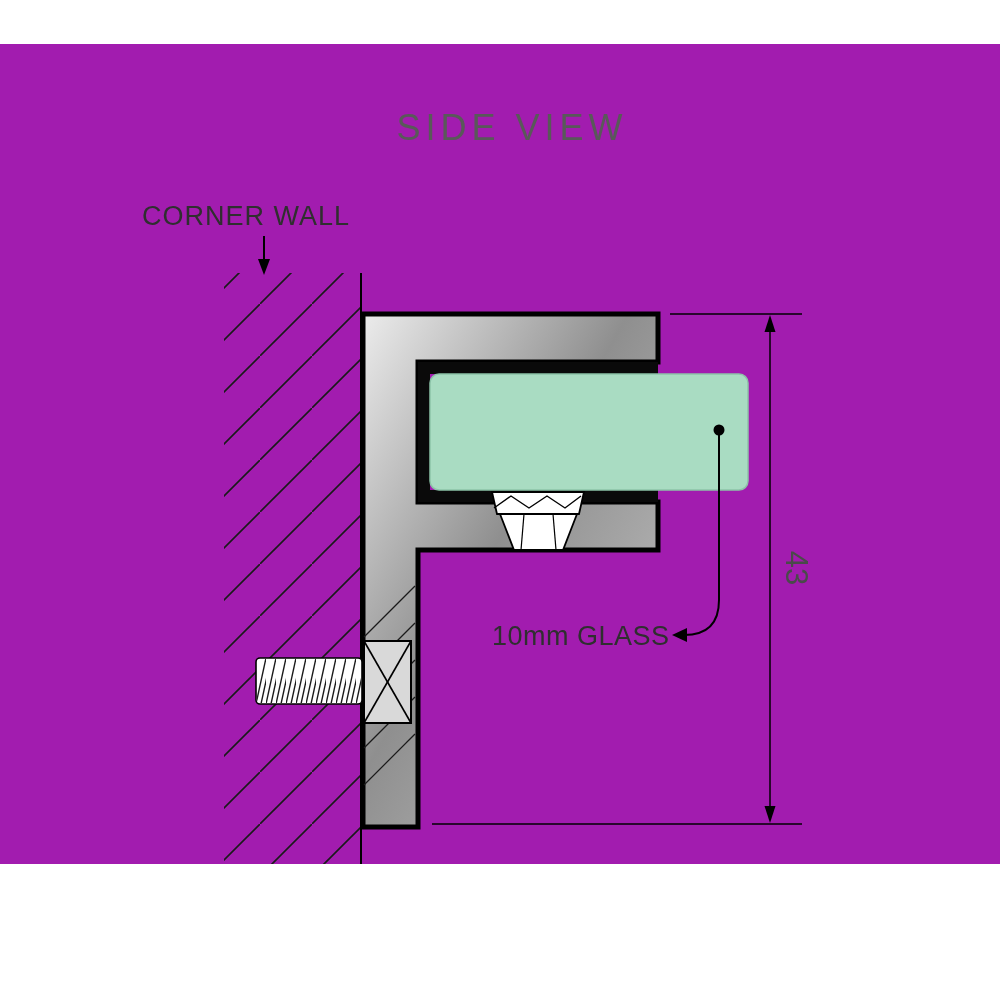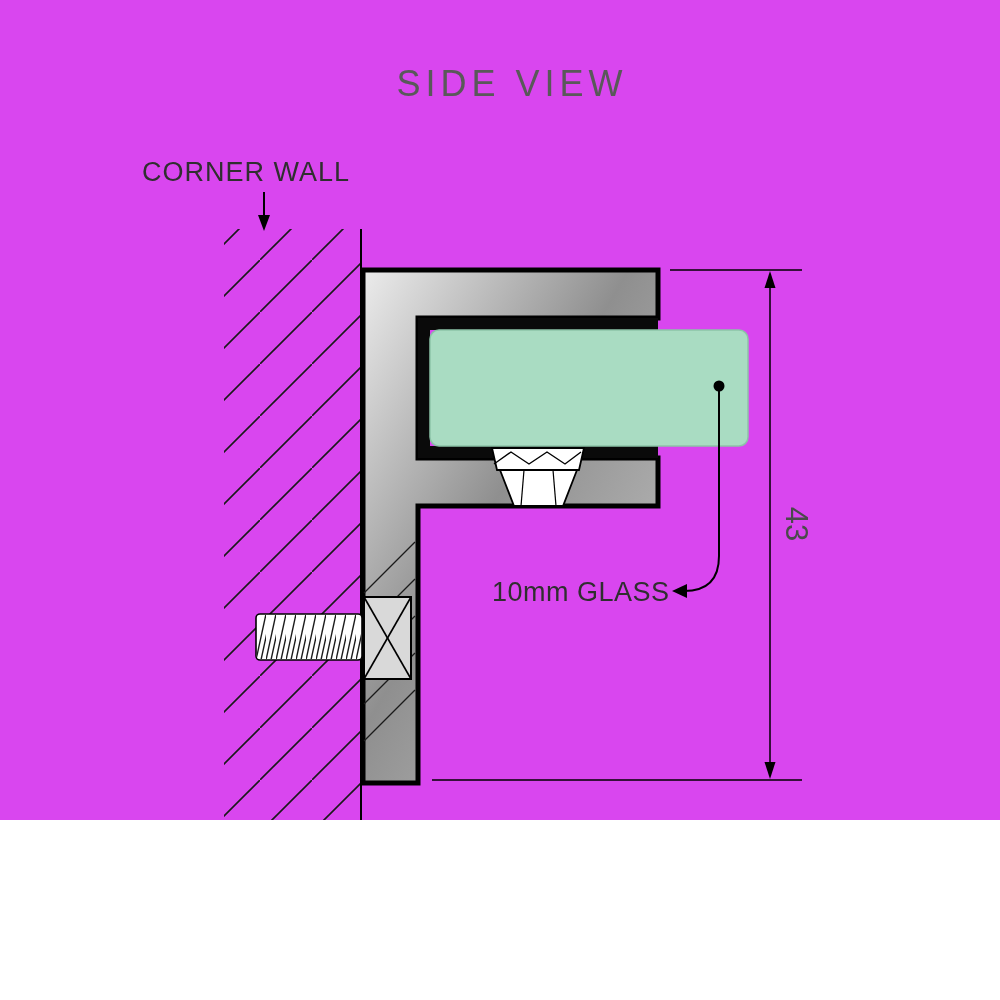--- a/index.html
+++ b/index.html
@@ -1,22 +1,23 @@
 <!DOCTYPE html>
 <html><head>
 <meta charset="utf-8">
 <style>
   html, body { margin: 0; padding: 0; background: #ffffff; }
   .canvas {
     position: relative;
     width: 1000px;
     height: 820px;
-    background: #d946ef;
+    background: #a21caf;
     font-family: "Liberation Sans", sans-serif;
     overflow: hidden;
+    margin-top: 44px;
   }
   svg text {
     font-family: "Liberation Sans", sans-serif;
   }
   .t-title   { font-size: 36px; letter-spacing: 5px; }
   .t-label   { font-size: 27px; letter-spacing: 1px; }
   .t-callout { font-size: 27px; letter-spacing: 0.5px; }
   .t-dim     { font-size: 31px; }
 </style>
 </head>

